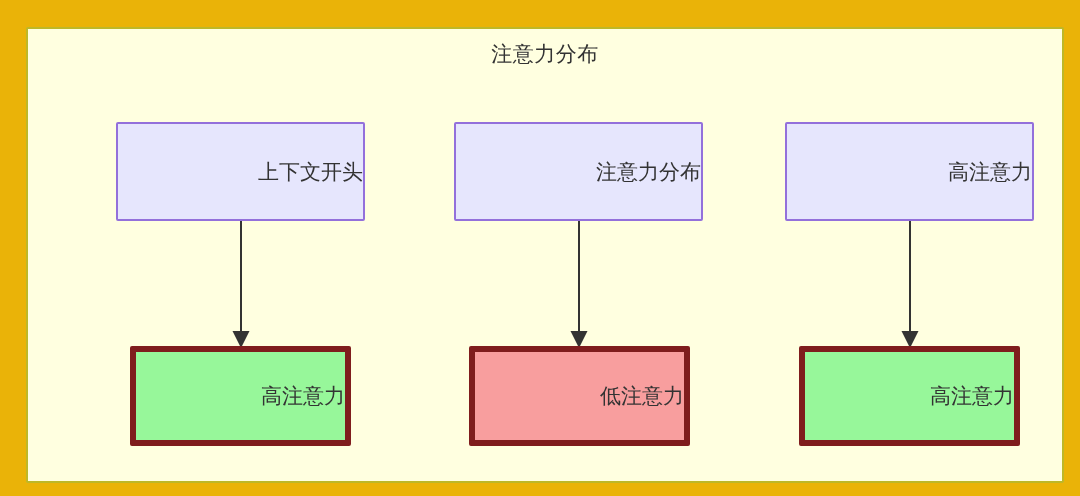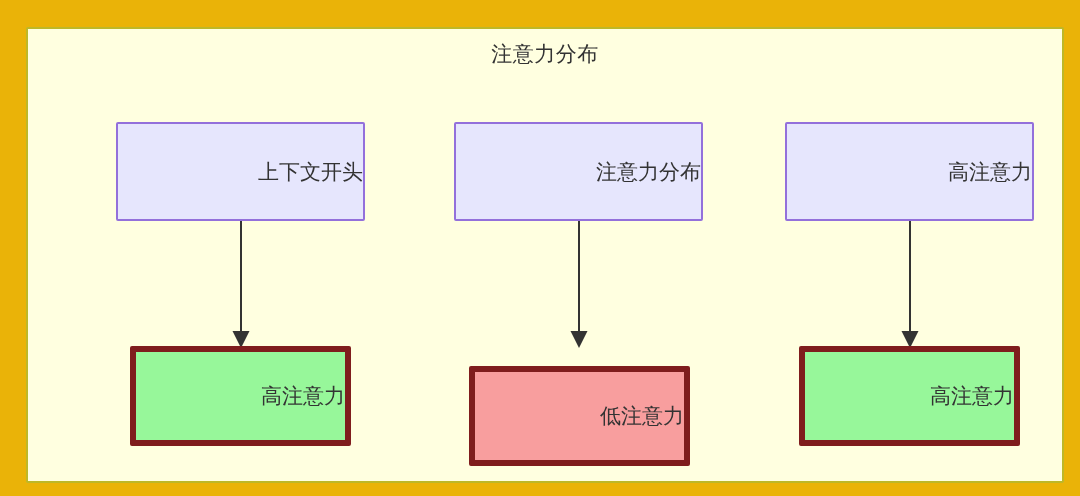--- a/index.html
+++ b/index.html
@@ -76,21 +76,21 @@
   .node.ctx.c3 { left: 757px; }
 
   
   .node.attn {
     border: 6px solid #7f1d1d;
     width: 221px;
     height: 100px;
     top: 317px;
   }
   .node.attn.a1 { left: 102px; background: #97f79a; }
-  .node.attn.a2 { left: 441px; background: #f89e9e; margin-top: 20px; }
+  .node.attn.a2 { left: 441px; background: #f89e9e; }
   .node.attn.a3 { left: 771px; background: #97f79a; }
 
   
   .edge {
     position: absolute;
     top: 192px;
     width: 26px;
     height: 128px;
     overflow: visible;
   }

